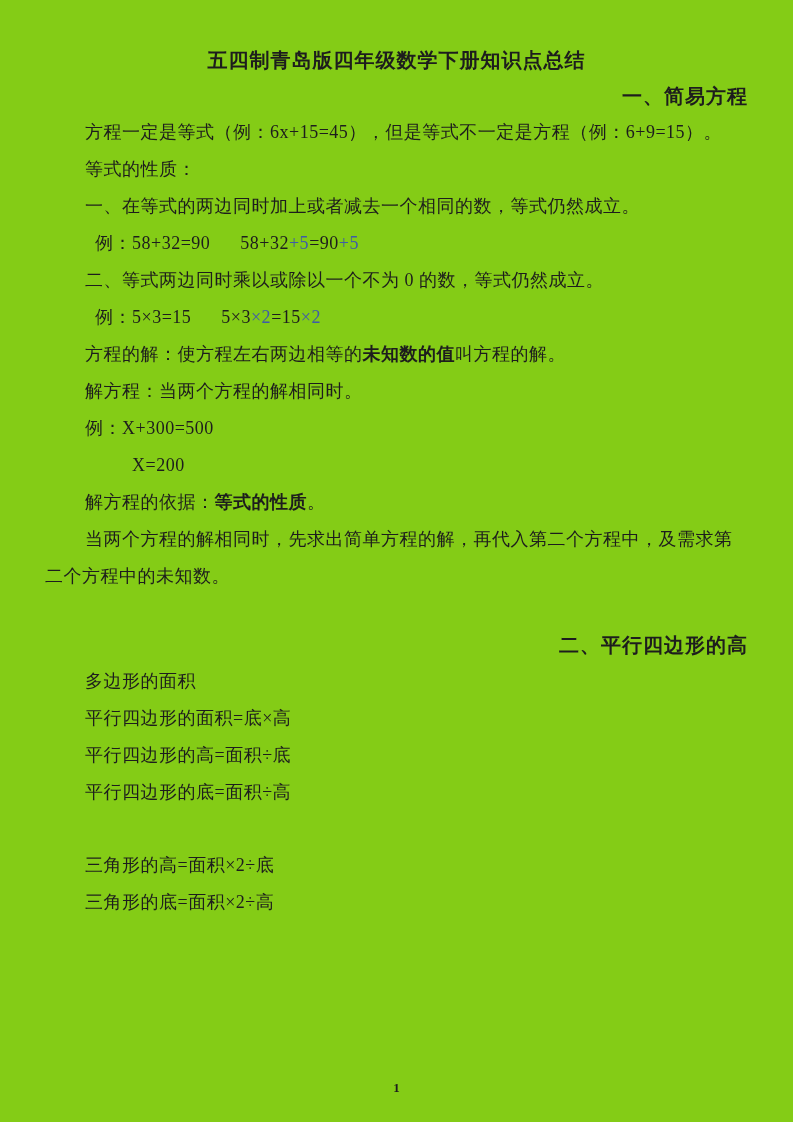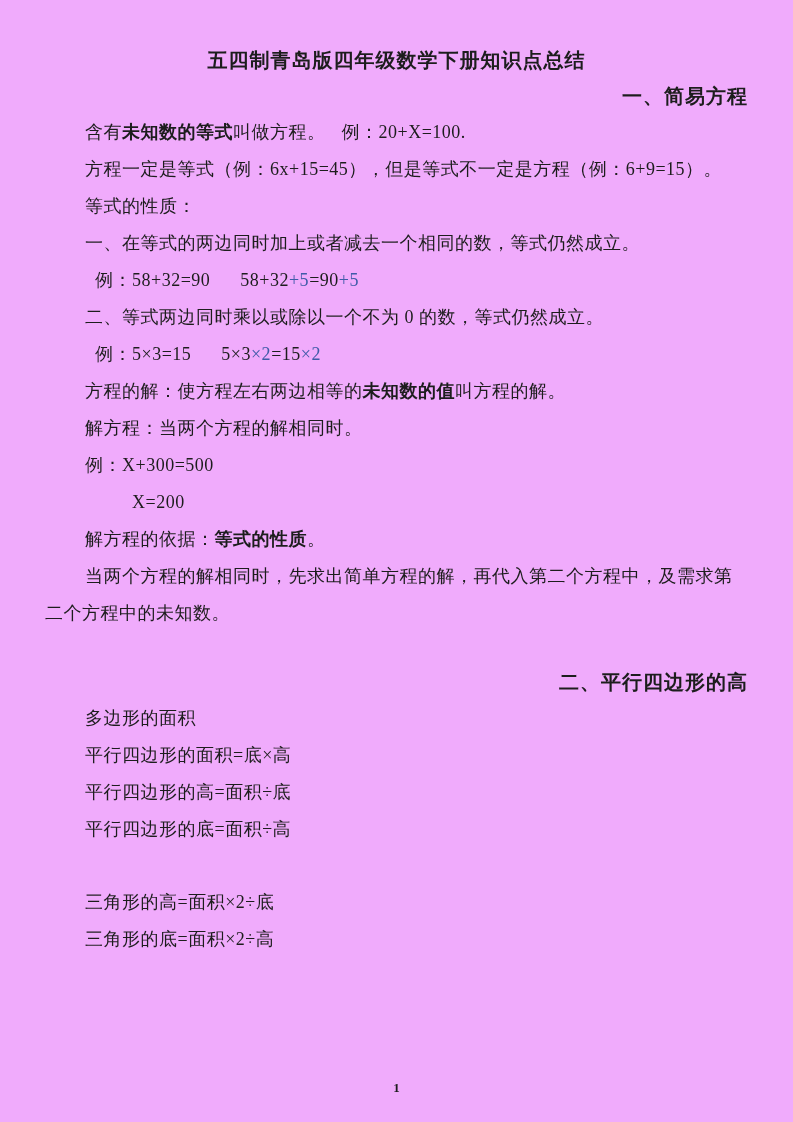--- a/index.html
+++ b/index.html
@@ -1,18 +1,18 @@
 <!DOCTYPE html>
 <html><head>
 <meta charset="utf-8">
 <style>
   html, body { margin:0; padding:0; background:#ffffff; }
   .page {
     width:793px; height:1122px; position:relative; overflow:hidden;
-    background:#f0abfc; color:#1d1d1d;
+    background:#84cc16; color:#1d1d1d;
     font-family:"Liberation Serif","DejaVu Serif",serif;
   }
   .content { padding:42px 45px 0 45px; }
   .doc-title {
     margin:0; text-align:center; font-size:20px; font-weight:700;
     line-height:36px; letter-spacing:1px;
     font-family:"Liberation Sans","DejaVu Sans",sans-serif;
   }
   .sec-heading {
     margin:0; text-align:right; font-size:20px; font-weight:700;
@@ -39,21 +39,20 @@
 </head>
 <body>
 
 <div class="page">
   <div class="content">
 
     <h1 class="doc-title">五四制青岛版四年级数学下册知识点总结</h1>
 
     <h2 class="sec-heading">一、简易方程</h2>
 
-    <p class="line ind1 body-start"><span>含有</span><b>未知数的等式</b><span>叫做方程。</span><span class="gap-sm"></span><span>例：20+X=100.</span></p>
 
     <p class="line ind1">方程一定是等式（例：6x+15=45），但是等式不一定是方程（例：6+9=15）。</p>
 
     <p class="line ind1">等式的性质：</p>
 
     <p class="line ind1">一、在等式的两边同时加上或者减去一个相同的数，等式仍然成立。</p>
 
     <p class="line ind-ex"><span>例：</span><span>58+32=90</span><span class="gap-md"></span><span>58+32</span><span class="blue">+5</span><span>=90</span><span class="blue">+5</span></p>
 
     <p class="line ind1">二、等式两边同时乘以或除以一个不为 0 的数，等式仍然成立。</p>

